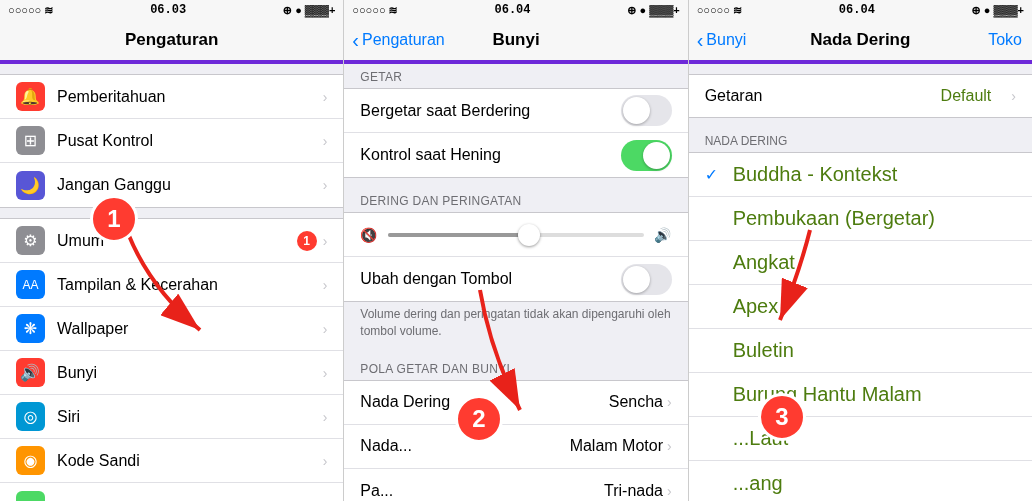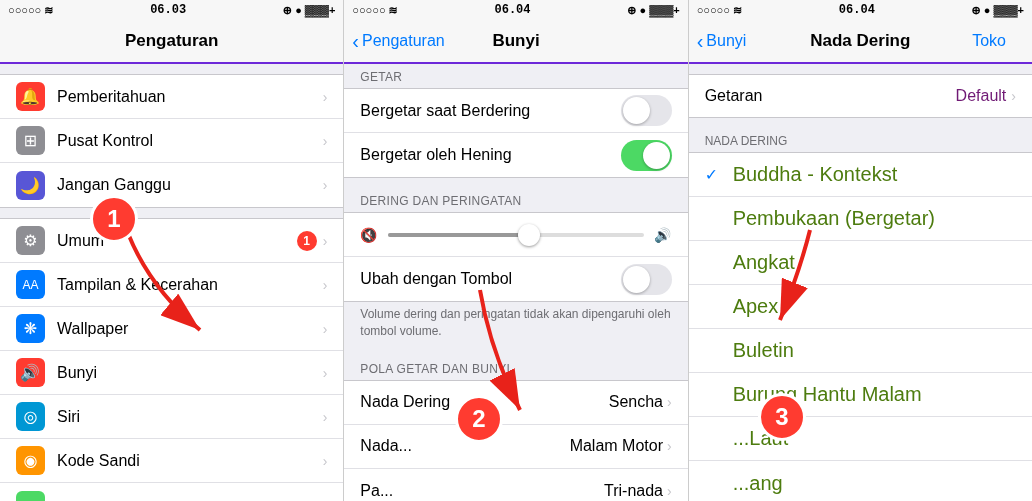--- a/index.html
+++ b/index.html
@@ -53,21 +53,21 @@
       font-weight: 600;
       color: #000;
       flex-shrink: 0;
     }
     .status-bar .time { font-weight: 700; font-size: 12px; font-family: Liberation Mono, monospace; }
 
     
     .nav-bar {
       height: 44px;
       background: #f7f7f7;
-      border-bottom: 2px solid #6d28d9;
+      border-bottom: 4px solid #6d28d9;
       display: flex;
       align-items: center;
       justify-content: center;
       position: relative;
       flex-shrink: 0;
     }
     .nav-bar .nav-title {
       font-size: 17px;
       font-weight: 700;
       color: #000;
@@ -77,21 +77,21 @@
       left: 8px;
       display: flex;
       align-items: center;
       color: #007aff;
       font-size: 16px;
       gap: 2px;
       text-decoration: none;
     }
     .nav-bar .nav-right {
       position: absolute;
-      right: 26px;
+      right: 10px;
       color: #007aff;
       font-size: 16px;
     }
     .chevron-left {
       font-size: 20px;
       color: #007aff;
       line-height: 1;
       margin-right: 1px;
     }
 
@@ -299,21 +299,21 @@
     .getaran-row {
       display: flex;
       align-items: center;
       padding: 0 16px;
       height: 44px;
       background: #fff;
       border-top: 1px solid #c8c7cc;
       border-bottom: 1px solid #c8c7cc;
     }
     .getaran-label { flex: 1; font-size: 16px; color: #000; }
-    .getaran-value { font-size: 16px; color: #701a75; margin-right: 5px; }
+    .getaran-value { font-size: 16px; color: #4d7c0f; margin-right: 20px; }
 
     .spacer-section { height: 10px; background: #efeff4; }
   </style>
 </head>
 <body>
 
 <div class="bg-blur"></div>
 
 <div class="panels">
 
@@ -401,21 +401,21 @@
     <div class="panel-content">
       <div class="section-header">GETAR</div>
       <div class="list-group">
         <div class="list-item">
           <span class="list-label">Bergetar saat Berdering</span>
           <div class="toggle off">
               <div class="knob"></div>
             </div>
         </div>
         <div class="list-item">
-          <span class="list-label">Bergetar oleh Hening</span>
+          <span class="list-label">Kontrol saat Hening</span>
           <div class="toggle on">
               <div class="knob"></div>
             </div>
         </div>
       </div>
       <div class="spacer-section"></div>
       <div class="section-header">DERING DAN PERINGATAN</div>
       <div class="list-group">
         <div class="volume-row">
           <span class="vol-icon">🔇</span>

